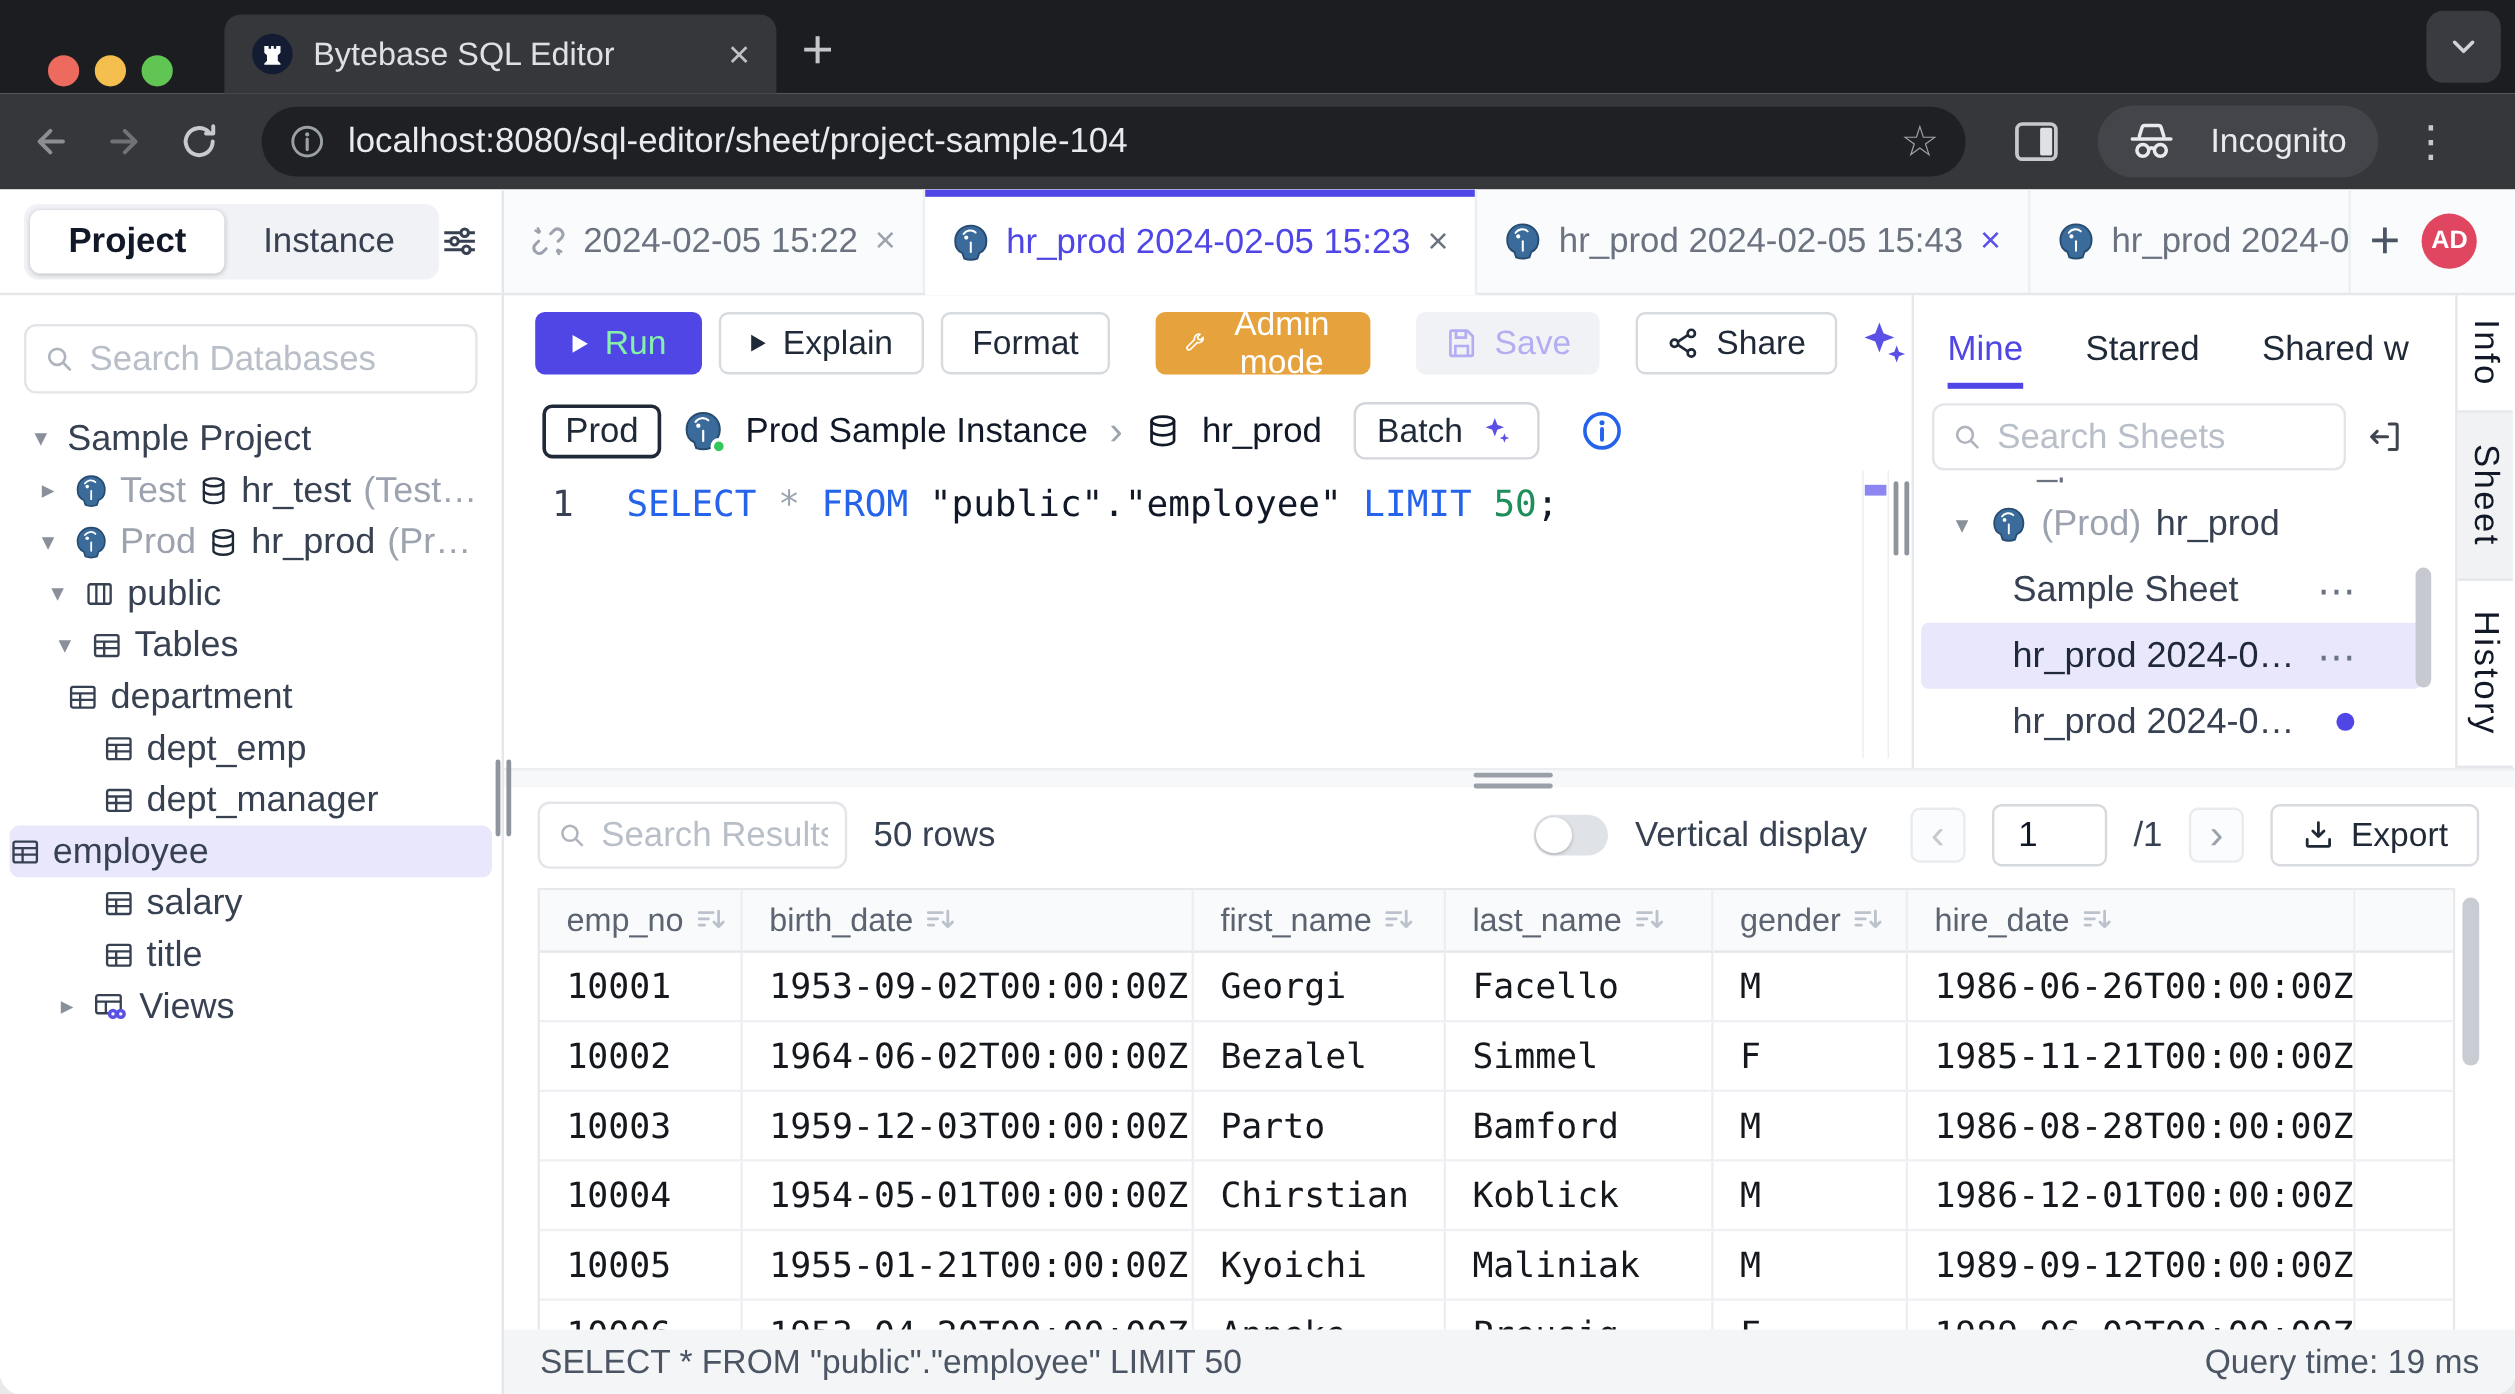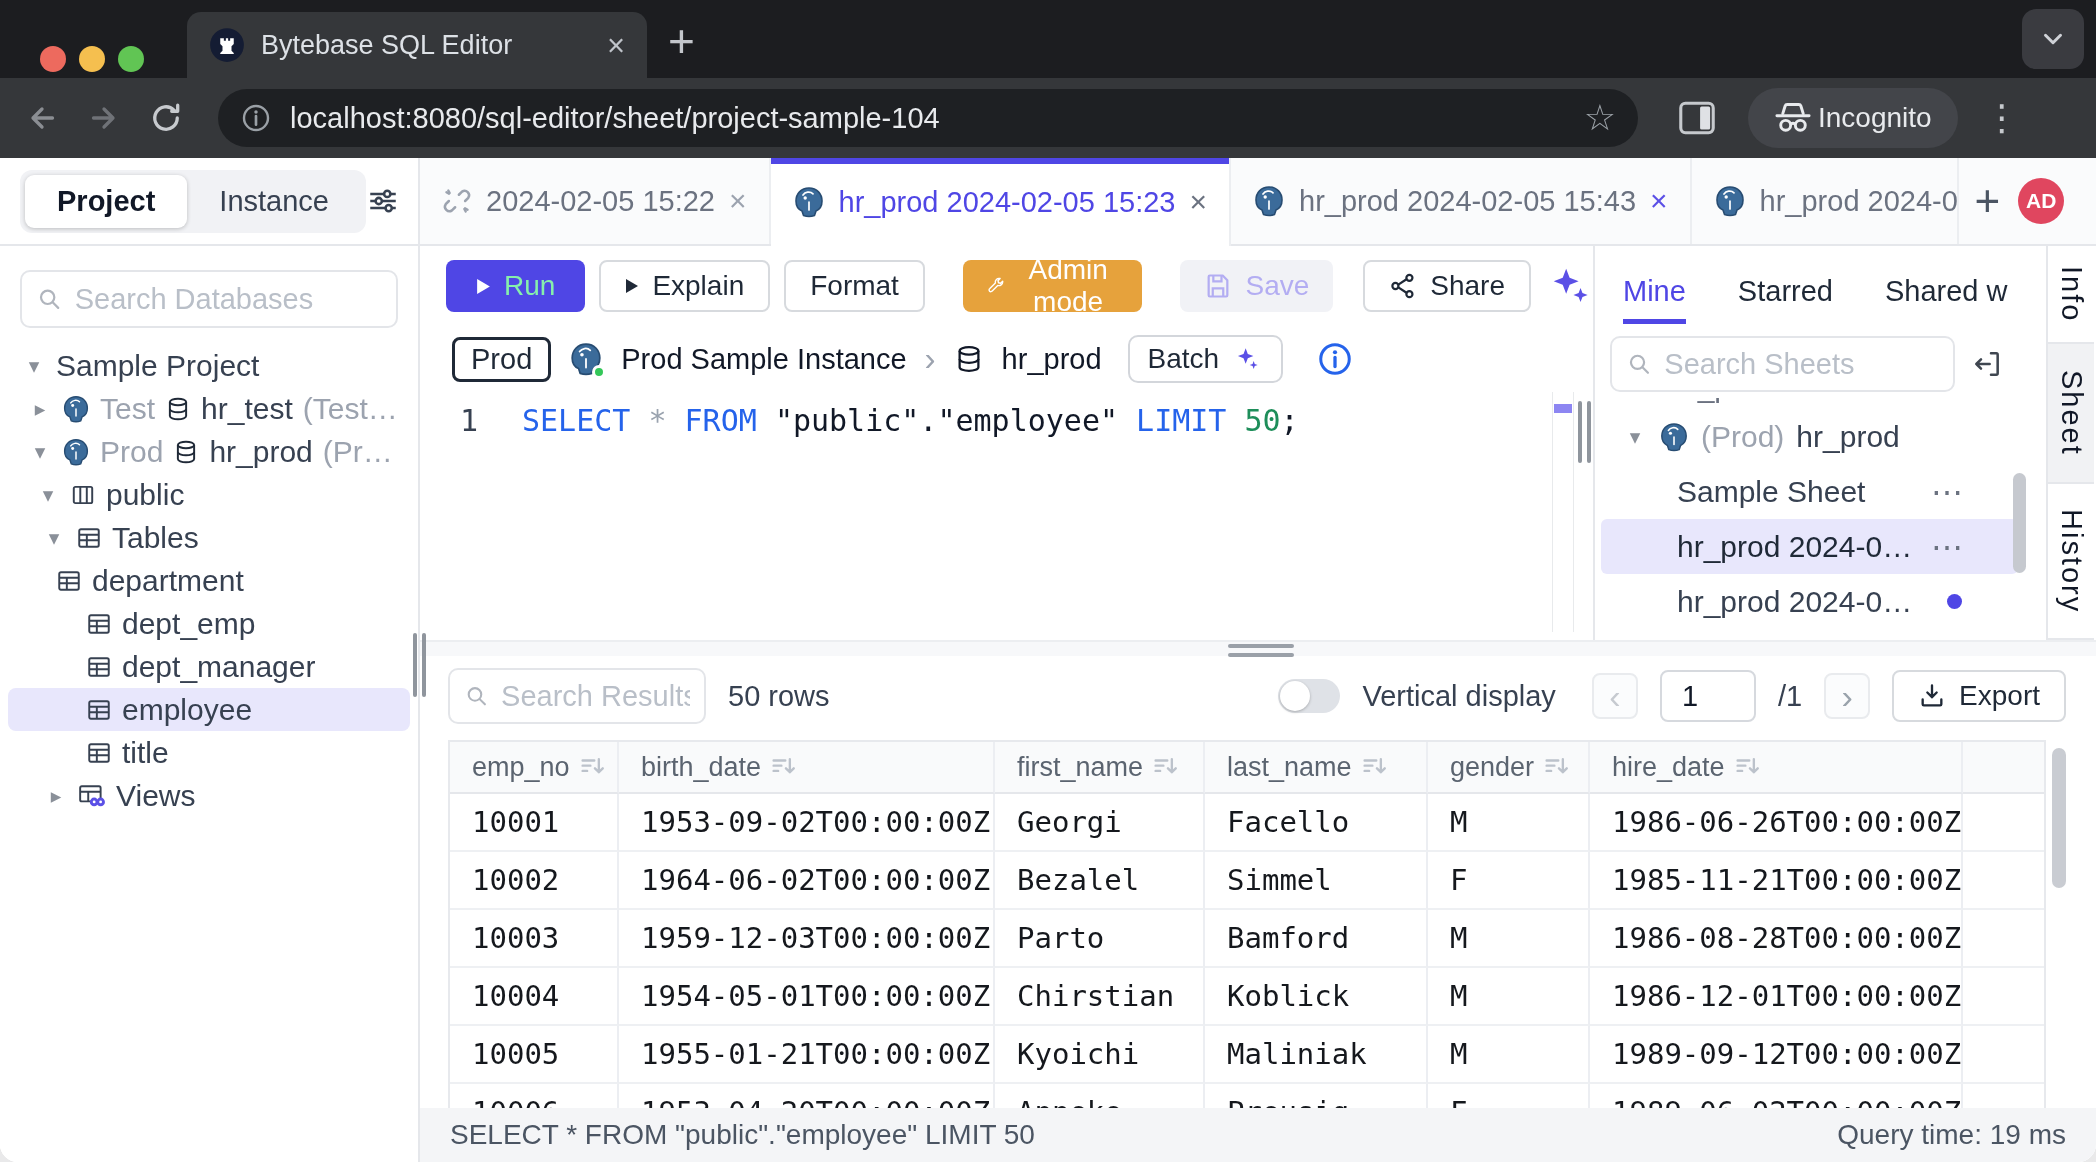--- a/index.html
+++ b/index.html
@@ -22,21 +22,21 @@
     border-radius:14px; display:grid; place-items:center; }
 
   .urlrow{ height:80px; background:#35373a; display:flex; align-items:center; padding:0 22px; }
   .navic{ width:40px; height:40px; display:grid; place-items:center; margin-right:22px; }
   .urlpill{ margin-left:10px; width:1420px; height:58px; background:#1e2023; border-radius:29px;
     display:flex; align-items:center; padding:0 22px; gap:18px; }
   .url-text{ font-size:29px; color:#e8eaed; white-space:nowrap; }
   .star{ margin-left:auto; font-size:36px; color:#9aa0a6; }
   .panelic{ margin-left:40px; }
   .incog{ margin-left:32px; height:60px; padding:0 26px; background:#43454a; border-radius:30px;
-    display:flex; align-items:center; gap:6px; color:#e8eaed; font-size:28px; }
+    display:flex; align-items:center; gap:30px; color:#e8eaed; font-size:28px; }
   .kebab{ margin-left:26px; font-size:36px; color:#c6c9cd; letter-spacing:0; }
 
   
   .app{ display:flex; height:1004px; background:#fff; }
 
   
   .sidebar{ width:420px; flex:none; border-right:2px solid #e5e7eb; position:relative; background:#fff; }
   .sbheader{ height:88px; border-bottom:2px solid #e5e7eb; display:flex; align-items:center; padding:0 20px; }
   .seg{ background:#f1f2f5; border-radius:12px; padding:5px; display:flex; align-items:center; }
   .seg-on{ background:#fff; border-radius:9px; box-shadow:0 1px 4px rgba(0,0,0,.22); padding:10px 32px;
@@ -356,25 +356,31 @@
               <use href="#tableic"></use>
             </svg>
           <span>dept_emp</span>
         </div>
         <div class="trow" style="padding-left:86px">
           <svg width="26" height="26" viewBox="0 0 24 24" style="color:#374151">
               <use href="#tableic"></use>
             </svg>
           <span>dept_manager</span>
         </div>
-        <div class="trow sel" style="padding-left:78px">
+        <div class="trow sel" style="">
           <svg width="26" height="26" viewBox="0 0 24 24" style="color:#374151">
               <use href="#tableic"></use>
             </svg>
           <span>employee</span>
+        </div>
+        <div class="trow" style="padding-left:86px">
+          <svg width="26" height="26" viewBox="0 0 24 24" style="color:#374151">
+              <use href="#tableic"></use>
+            </svg>
+          <span>salary</span>
         </div>
         <div class="trow" style="padding-left:86px">
           <svg width="26" height="26" viewBox="0 0 24 24" style="color:#374151">
               <use href="#tableic"></use>
             </svg>
           <span>title</span>
         </div>
         <div class="trow" style="padding-left:44px">
           <span class="caret">▸</span>
           <svg width="28" height="28" viewBox="0 0 26 24">

